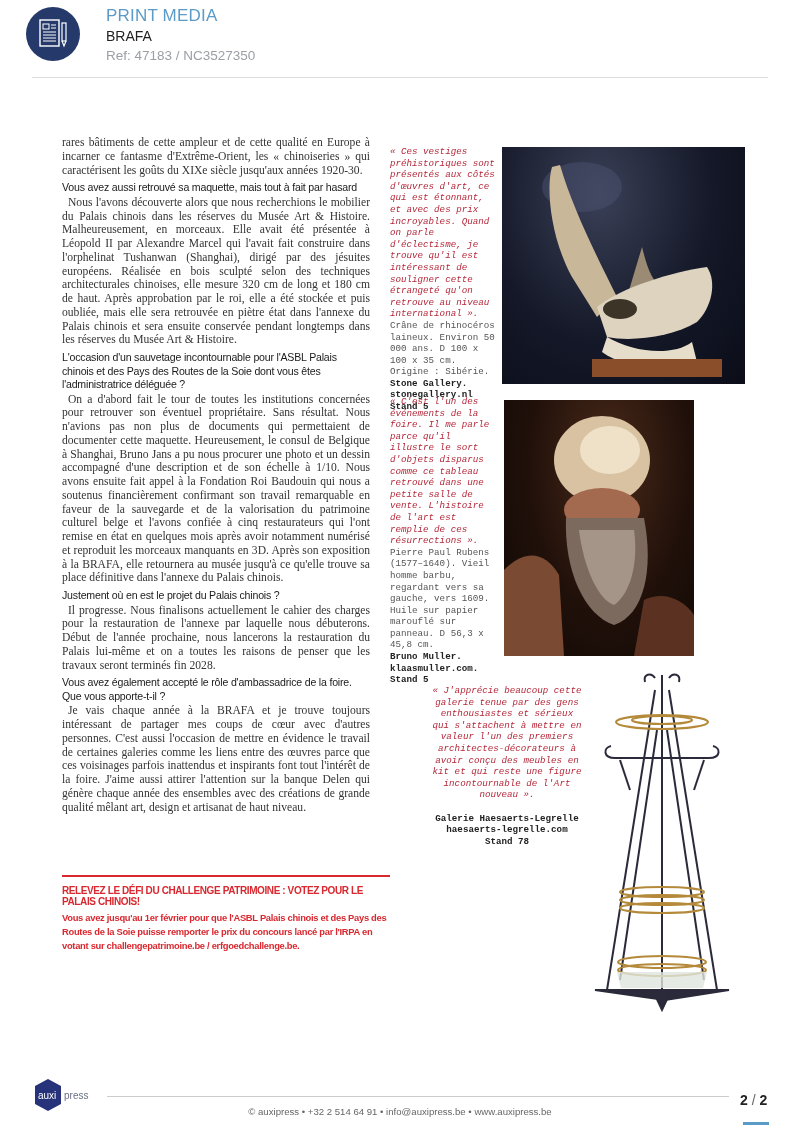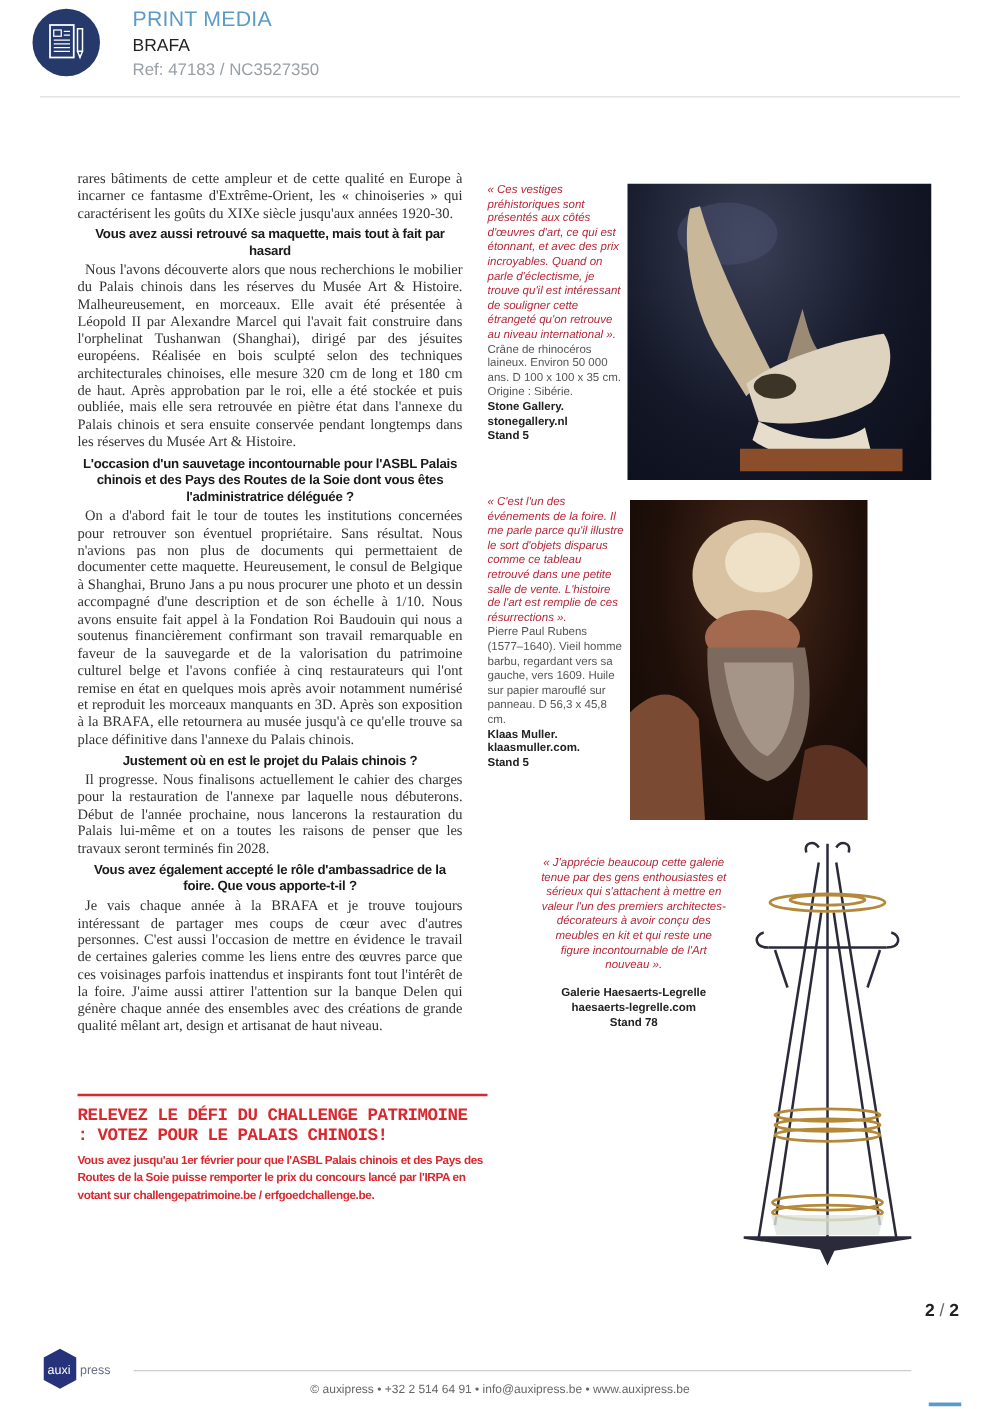--- a/index.html
+++ b/index.html
@@ -9,43 +9,43 @@
   .logo-circle svg{position:absolute;left:13px;top:11px;}
   .h-title{position:absolute;left:106px;top:6px;font-size:17px;color:#5a9bc8;letter-spacing:0.2px;}
   .h-sub{position:absolute;left:106px;top:28px;font-size:14px;color:#222;}
   .h-ref{position:absolute;left:106px;top:48px;font-size:13.5px;color:#9aa0a6;}
   .h-rule{position:absolute;left:32px;top:77px;width:736px;height:1px;background:#ddd;}
 
   .page{position:absolute;left:0;top:80px;width:800px;height:990px;}
   .col-main{position:absolute;left:62px;top:56px;width:308px;font-family:"Liberation Serif",serif;font-size:11.6px;line-height:13.75px;color:#333;text-align:justify;}
   .col-main p{margin:0 0 4px 0;text-indent:6px;}
   .col-main p.first{text-indent:0;}
-  .col-main h3{margin:2px 0 1px 0;font-family:"Liberation Sans",sans-serif;font-size:10.6px;line-height:13.5px;font-weight:bold;color:#1a1a1a;text-align:center;letter-spacing:-0.2px;}
+  .col-main h3{margin:2px 0 1px 0;font-family:"Liberation Sans",sans-serif;font-size:10.6px;line-height:13.5px;font-weight:normal;color:#1a1a1a;text-align:left;letter-spacing:-0.2px;}
 
   .callout{position:absolute;left:62px;top:795px;width:328px;font-family:"Liberation Sans",sans-serif;}
   .callout .rule{height:2px;background:#d9282f;margin-bottom:8px;}
-  .callout .ctitle{font-size:14px;font-weight:bold;color:#d9282f;letter-spacing:-0.4px;margin-bottom:4px;font-family:Liberation Mono, monospace;}
+  .callout .ctitle{font-size:10px;font-weight:bold;color:#d9282f;letter-spacing:-0.4px;margin-bottom:4px;}
   .callout .ctext{font-size:9.4px;line-height:14px;font-weight:bold;color:#d9282f;letter-spacing:-0.3px;}
 
-  .cap{position:absolute;font-family:Liberation Sans, sans-serif;font-size:9.2px;line-height:11.6px;color:#555;}
+  .cap{position:absolute;font-family:Liberation Mono, monospace;font-size:9.2px;line-height:11.6px;color:#555;}
   .cap .q{color:#b5283a;font-style:italic;}
   .cap b{color:#222;}
   .cap1{left:390px;top:66px;width:110px;}
   .cap2{left:390px;top:316px;width:110px;}
   .cap3{left:432px;top:605px;width:150px;text-align:center;}
 
   .img{position:absolute;overflow:hidden;}
   .img1{left:502px;top:67px;width:243px;height:237px;background:radial-gradient(ellipse at 40% 20%,#3a4057 0%,#141828 55%,#0b0d18 100%);}
   .img2{left:504px;top:320px;width:190px;height:256px;background:radial-gradient(ellipse at 55% 25%,#4a2a1a 0%,#20100a 55%,#100805 100%);}
   .img3{left:585px;top:590px;width:155px;height:345px;}
 
   .footer-logo{position:absolute;left:34px;top:1078px;}
   .footer-rule{position:absolute;left:107px;top:1096px;width:622px;height:1px;background:#ccc;}
   .footer-text{position:absolute;left:0;top:1106px;width:800px;text-align:center;font-size:9.6px;color:#666;}
-  .pager{position:absolute;left:740px;top:1040px;font-size:14px;font-weight:bold;color:#222;}
+  .pager{position:absolute;left:740px;top:1092px;font-size:14px;font-weight:bold;color:#222;}
   .pager .slash{font-weight:normal;color:#666;}
   .pager-bar{position:absolute;left:743px;top:1122px;width:26px;height:3px;background:#5a9bc8;}
 </style>
 </head>
 <body>
 
 <div class="header">
   <div class="logo-circle">
     <svg width="30" height="32" viewBox="0 0 30 32">
       <rect x="1" y="2" width="19" height="26" fill="none" stroke="#fff" stroke-width="1.4"></rect>
@@ -101,21 +101,21 @@
       <path d="M95 160 C120 140 170 125 205 120 C215 135 210 160 195 175 C170 190 130 195 105 190 Z" fill="#ddd3bf"></path>
       <ellipse cx="118" cy="162" rx="17" ry="10" fill="#3d3428"></ellipse>
       <path d="M105 190 C130 205 170 210 190 195 L195 215 C160 225 120 220 100 205 Z" fill="#e6ddca"></path>
       <rect x="90" y="212" width="130" height="18" fill="#8a4f2a"></rect>
     </svg>
   </div>
 
   <div class="cap cap2">
     <span class="q">« C'est l'un des événements de la foire. Il me parle parce qu'il illustre le sort d'objets disparus comme ce tableau retrouvé dans une petite salle de vente. L'histoire de l'art est remplie de ces résurrections ».</span><br>
     <span>Pierre Paul Rubens (1577–1640). Vieil homme barbu, regardant vers sa gauche, vers 1609. Huile sur papier marouflé sur panneau. D 56,3 x 45,8 cm.</span><br>
-    <b>Klaas Muller.</b><br>
+    <b>Bruno Muller.</b><br>
     <b>klaasmuller.com.</b><br>
     <b>Stand 5</b>
   </div>
 
   <div class="img img2">
     <svg width="190" height="256" viewBox="0 0 190 256">
       <ellipse cx="98" cy="60" rx="48" ry="44" fill="#d9c2a1"></ellipse>
       <ellipse cx="106" cy="50" rx="30" ry="24" fill="#efe1c8"></ellipse>
       <ellipse cx="98" cy="110" rx="38" ry="22" fill="#a46a4f"></ellipse>
       <path d="M62 118 C60 170 80 215 110 225 C140 215 150 170 140 118 Z" fill="#7d6a5e"></path>

